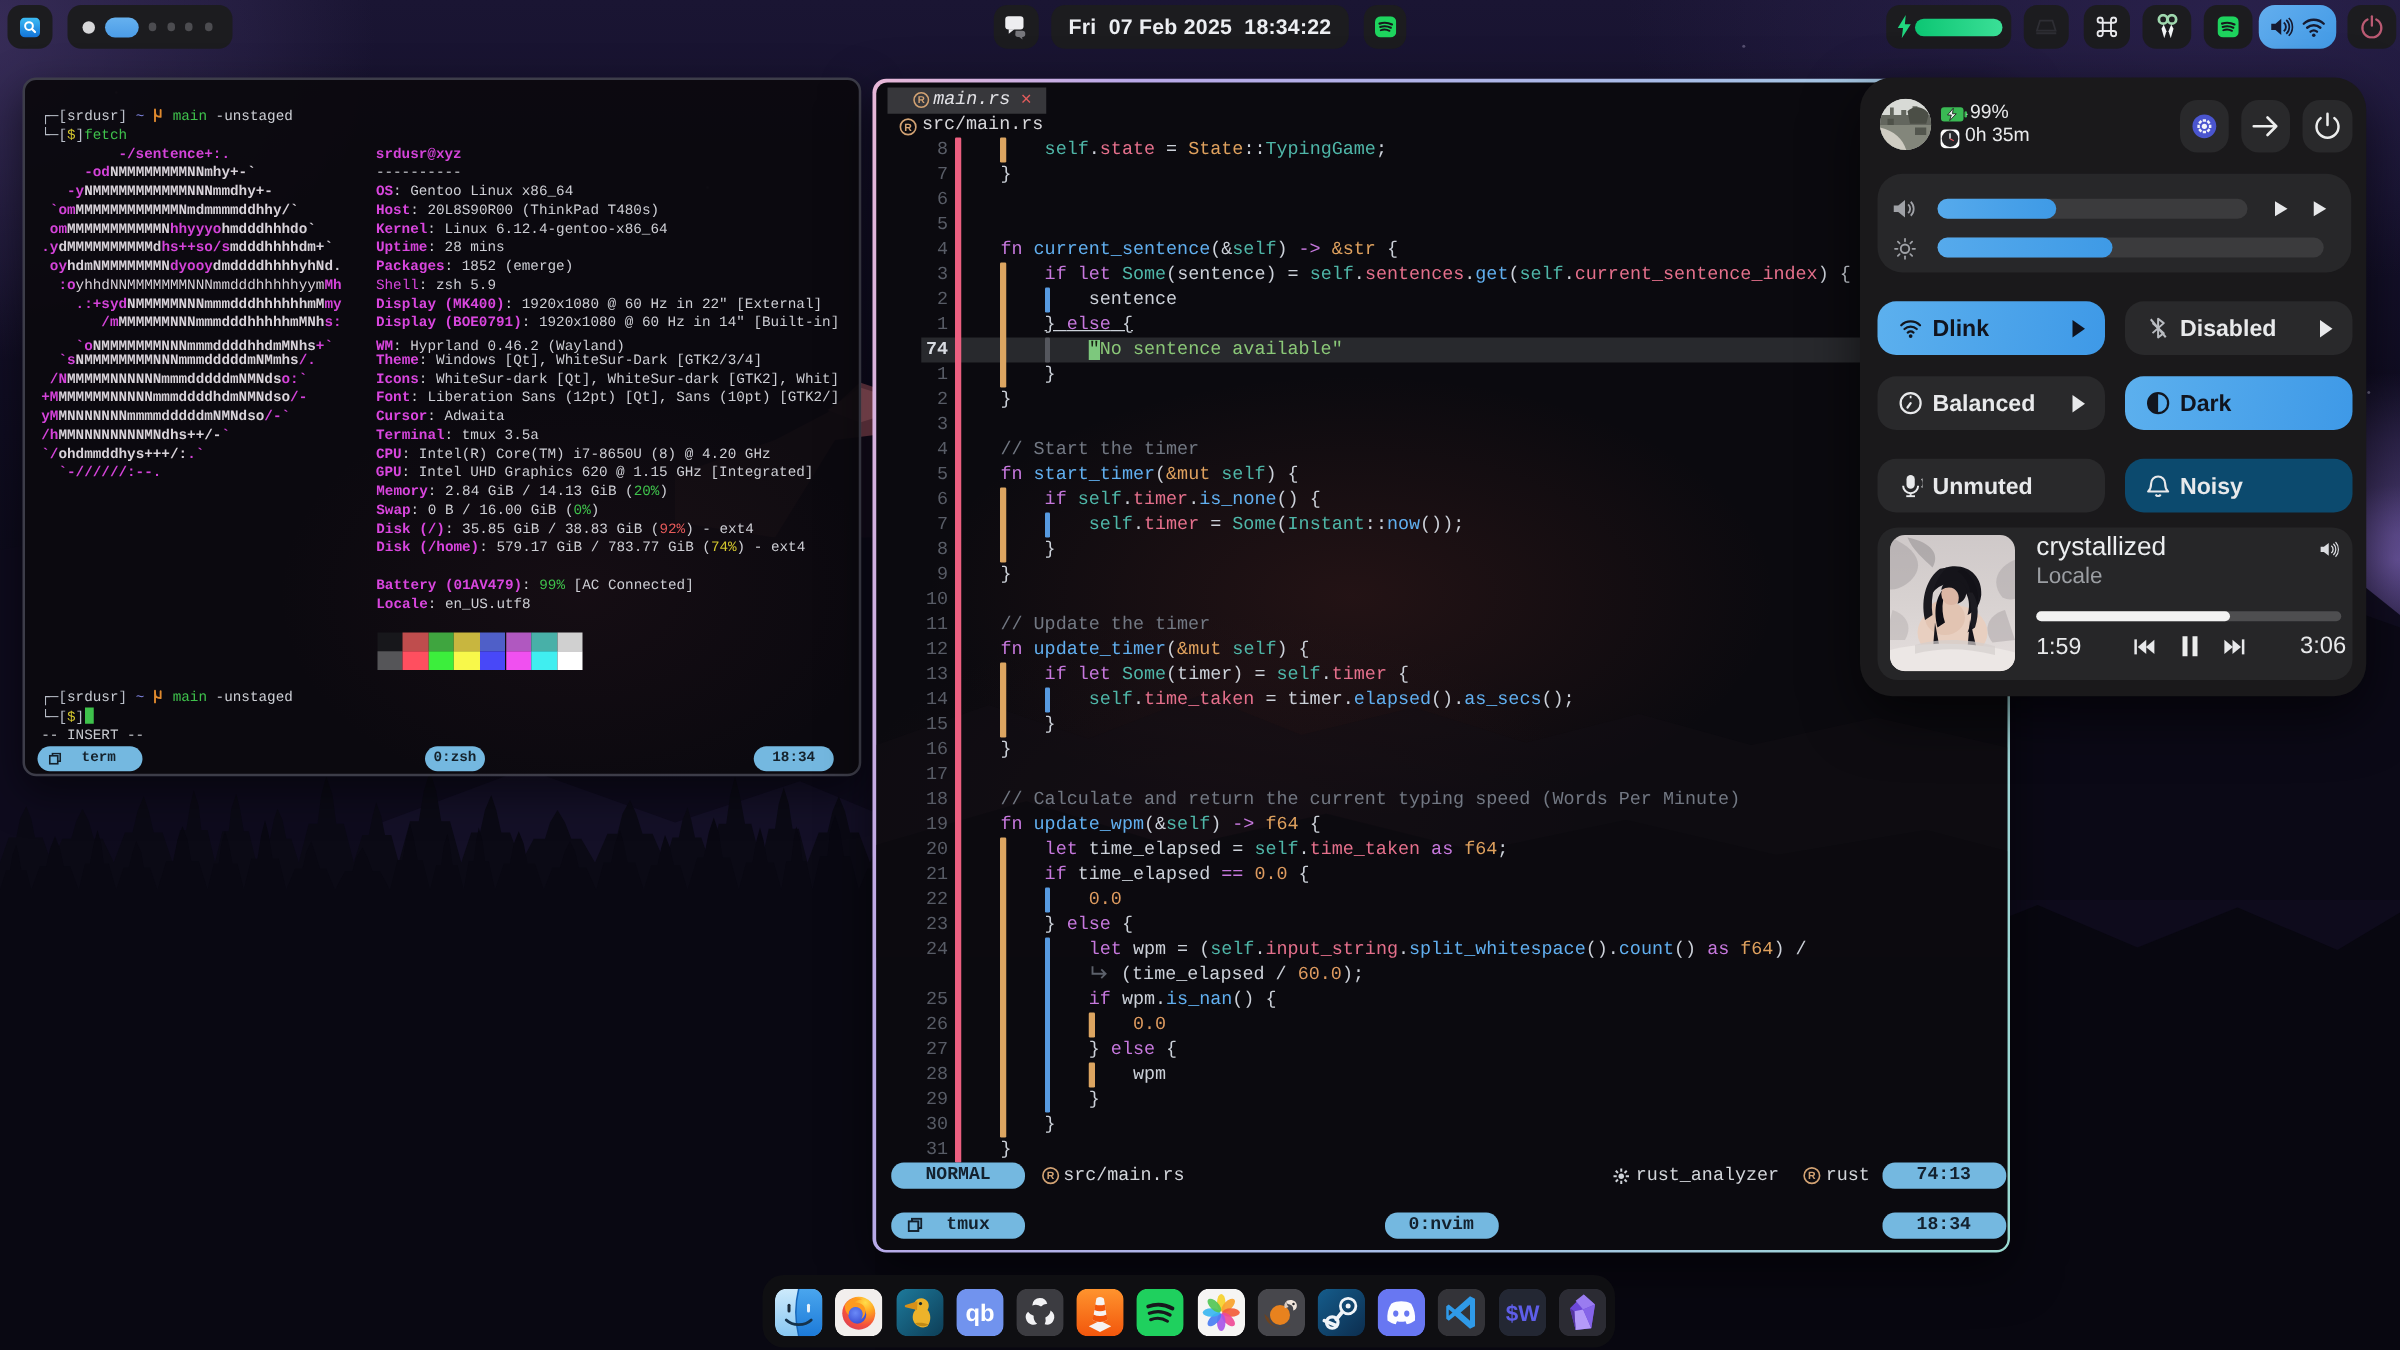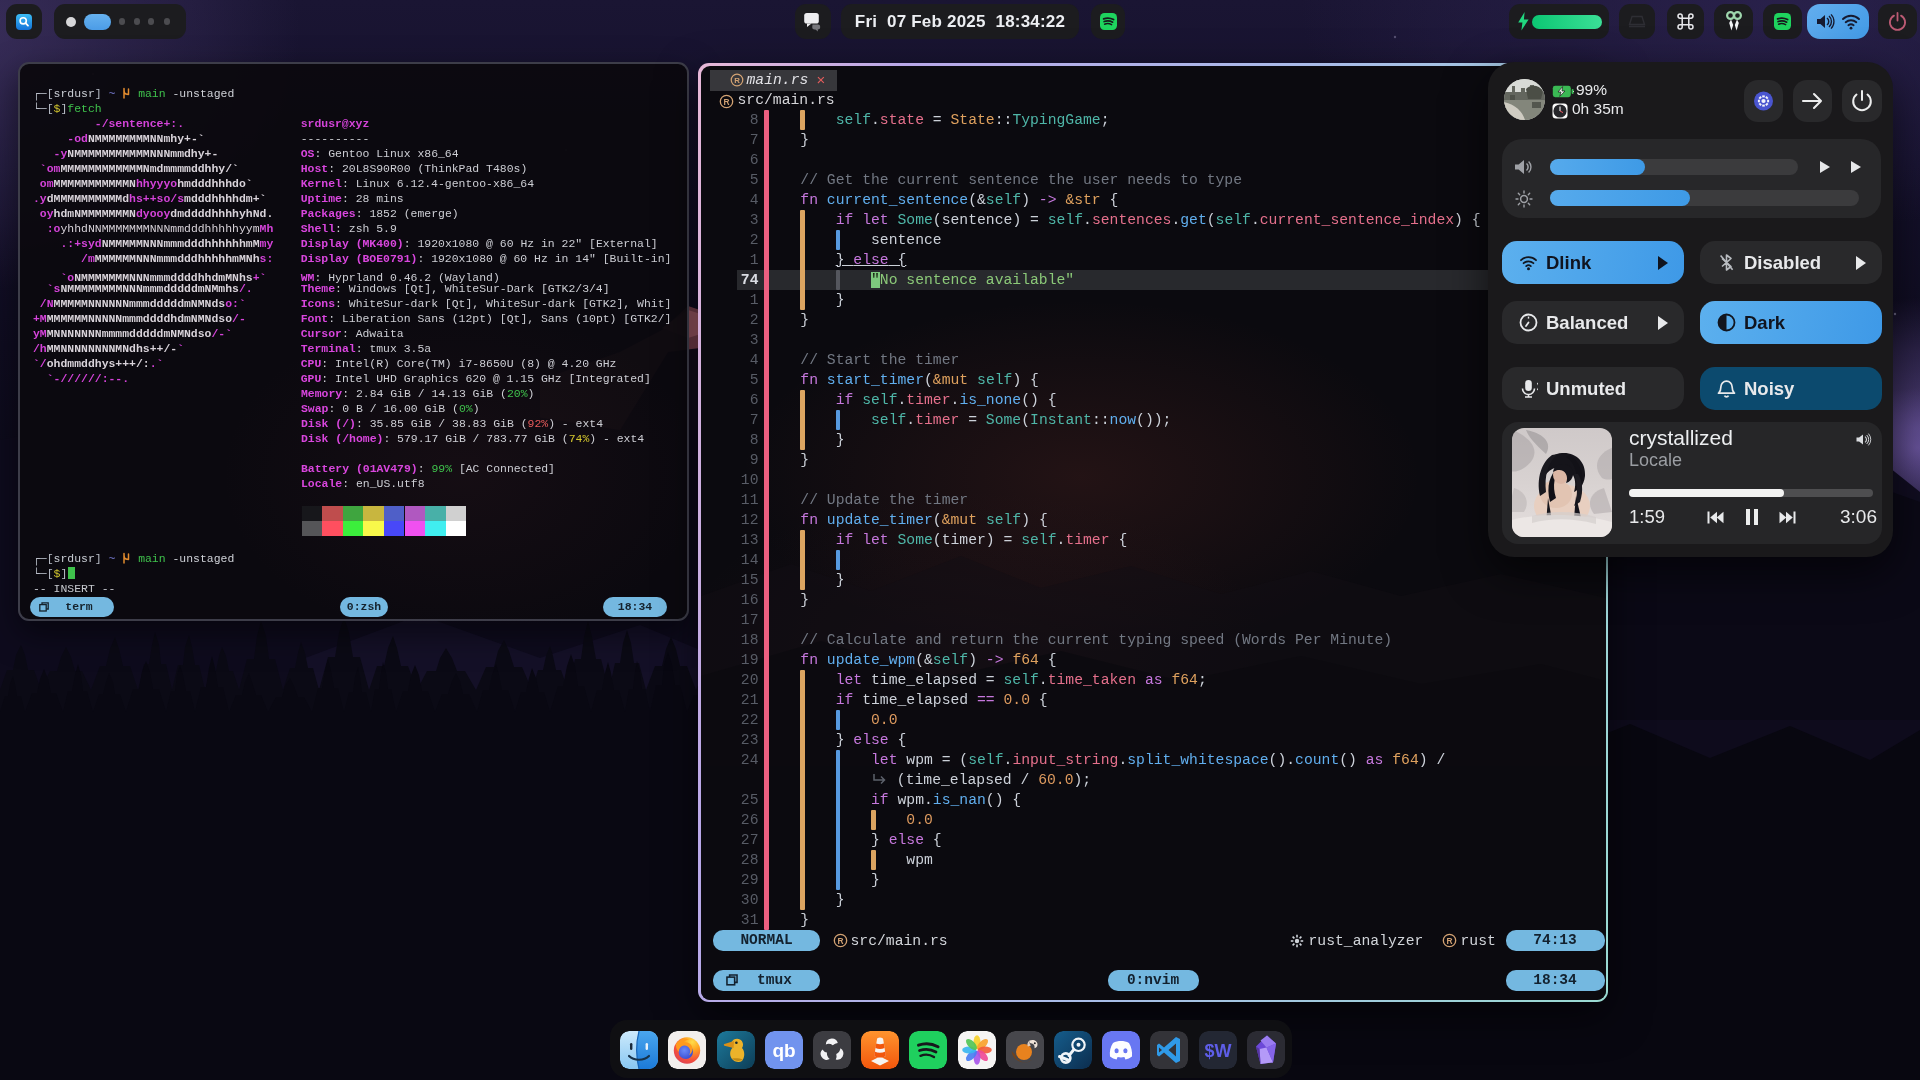--- a/index.html
+++ b/index.html
@@ -177,21 +177,21 @@
         <path d="M2,1.5 C2,6 2,7 6.5,7.5 M6.5,2 V7.5 M2,1.5 V11" fill="none" stroke="#e08a2e" stroke-width="1.5" stroke-linecap="round"></path>
       </svg><span style="color:#b9bec8"> </span><span style="color:#3fc24c">main</span><span style="color:#ced0d6"> -unstaged</span></div>
 <div class="r" style="top:37px"><span style="color:#b9bec8">└─[</span><span style="color:#d3c62e">$</span><span style="color:#b9bec8">]</span><span style="color:#3fc24c">fetch</span></div>
 <div class="r" style="top:52px"><span style="color:#d443d9;font-weight:bold">         -/sentence+:.</span>                 <span style="color:#d443d9;font-weight:bold">srdusr@xyz</span></div>
 <div class="r" style="top:67px"><span style="color:#d443d9;font-weight:bold">     -od</span><span style="color:#d9d3da;font-weight:bold">NMMMMMMMMNNmhy+-`</span>              <span style="color:#cdced4">----------</span></div>
 <div class="r" style="top:82px"><span style="color:#d443d9;font-weight:bold">   -y</span><span style="color:#d9d3da;font-weight:bold">NMMMMMMMMMMMNNNmmdhy+-</span>            <span style="color:#d946de;font-weight:bold">OS</span><span style="color:#cdced4">: </span><span style="color:#cdced4">Gentoo Linux x86_64</span></div>
 <div class="r" style="top:97px"><span style="color:#d443d9;font-weight:bold"> `om</span><span style="color:#d9d3da;font-weight:bold">MMMMMMMMMMMMNmdmmmmddhhy/`</span>         <span style="color:#d946de;font-weight:bold">Host</span><span style="color:#cdced4">: </span><span style="color:#cdced4">20L8S90R00 (ThinkPad T480s)</span></div>
 <div class="r" style="top:112px"><span style="color:#d443d9;font-weight:bold"> om</span><span style="color:#d9d3da;font-weight:bold">MMMMMMMMMMMN</span><span style="color:#d443d9;font-weight:bold">hhyyyo</span><span style="color:#d9d3da;font-weight:bold">hmdddhhhdo`</span>       <span style="color:#d946de;font-weight:bold">Kernel</span><span style="color:#cdced4">: </span><span style="color:#cdced4">Linux 6.12.4-gentoo-x86_64</span></div>
 <div class="r" style="top:127px"><span style="color:#d443d9;font-weight:bold">.y</span><span style="color:#d9d3da;font-weight:bold">dMMMMMMMMMMd</span><span style="color:#d443d9;font-weight:bold">hs++so/s</span><span style="color:#d9d3da;font-weight:bold">mdddhhhhdm+`</span>     <span style="color:#d946de;font-weight:bold">Uptime</span><span style="color:#cdced4">: </span><span style="color:#cdced4">28 mins</span></div>
 <div class="r" style="top:142px"><span style="color:#d443d9;font-weight:bold"> oy</span><span style="color:#d9d3da;font-weight:bold">hdmNMMMMMMMN</span><span style="color:#d443d9;font-weight:bold">dyooy</span><span style="color:#d9d3da;font-weight:bold">dmddddhhhhyhNd.</span>    <span style="color:#d946de;font-weight:bold">Packages</span><span style="color:#cdced4">: </span><span style="color:#cdced4">1852 (emerge)</span></div>
-<div class="r" style="top:157px"><span style="color:#d443d9;font-weight:bold">  :o</span><span style="color:#d9d3da;font-weight:normal">yhhdNNMMMMMMMNNNmmdddhhhhhyym</span><span style="color:#d443d9;font-weight:bold">Mh</span>    <span style="color:#d946de;font-weight:bold">Shell</span><span style="color:#cdced4">: </span><span style="color:#cdced4">zsh 5.9</span></div>
+<div class="r" style="top:157px"><span style="color:#d443d9;font-weight:bold">  :o</span><span style="color:#d9d3da;font-weight:normal">yhhdNNMMMMMMMNNNmmdddhhhhhyym</span><span style="color:#d443d9;font-weight:bold">Mh</span>    <span style="color:#d946de;font-weight:normal">Shell</span><span style="color:#cdced4">: </span><span style="color:#cdced4">zsh 5.9</span></div>
 <div class="r" style="top:172px"><span style="color:#d443d9;font-weight:bold">    .:+syd</span><span style="color:#d9d3da;font-weight:bold">NMMMMMNNNmmmdddhhhhhhmM</span><span style="color:#d443d9;font-weight:bold">my</span>    <span style="color:#d946de;font-weight:bold">Display (MK400)</span><span style="color:#cdced4">: </span><span style="color:#cdced4">1920x1080 @ 60 Hz in 22" [External]</span></div>
 <div class="r" style="top:187px"><span style="color:#d443d9;font-weight:bold">       /m</span><span style="color:#d9d3da;font-weight:bold">MMMMMMNNNmmmdddhhhhhmMNh</span><span style="color:#d443d9;font-weight:bold">s:</span>    <span style="color:#d946de;font-weight:bold">Display (BOE0791)</span><span style="color:#cdced4">: </span><span style="color:#cdced4">1920x1080 @ 60 Hz in 14" [Built-in]</span></div>
 <div class="r" style="top:206px"><span style="color:#d443d9;font-weight:bold">    `o</span><span style="color:#d9d3da;font-weight:bold">NMMMMMMMNNNmmmddddhhdmMNhs</span><span style="color:#d443d9;font-weight:bold">+`</span>     <span style="color:#d946de;font-weight:bold">WM</span><span style="color:#cdced4">: </span><span style="color:#cdced4">Hyprland 0.46.2 (Wayland)</span></div>
 <div class="r" style="top:217px"><span style="color:#d443d9;font-weight:bold">  `s</span><span style="color:#d9d3da;font-weight:bold">NMMMMMMMMNNNmmmdddddmNMmhs</span><span style="color:#d443d9;font-weight:bold">/.</span>       <span style="color:#d946de;font-weight:bold">Theme</span><span style="color:#cdced4">: </span><span style="color:#cdced4">Windows [Qt], WhiteSur-Dark [GTK2/3/4]</span></div>
 <div class="r" style="top:232px"><span style="color:#d443d9;font-weight:bold"> /N</span><span style="color:#d9d3da;font-weight:bold">MMMMMNNNNNNmmmdddddmNMNds</span><span style="color:#d443d9;font-weight:bold">o:`</span>        <span style="color:#d946de;font-weight:bold">Icons</span><span style="color:#cdced4">: </span><span style="color:#cdced4">WhiteSur-dark [Qt], WhiteSur-dark [GTK2], Whit]</span></div>
 <div class="r" style="top:247px"><span style="color:#d443d9;font-weight:bold">+M</span><span style="color:#d9d3da;font-weight:bold">MMMMMMNNNNNmmmddddhdmNMNdso</span><span style="color:#d443d9;font-weight:bold">/-</span>        <span style="color:#d946de;font-weight:bold">Font</span><span style="color:#cdced4">: </span><span style="color:#cdced4">Liberation Sans (12pt) [Qt], Sans (10pt) [GTK2/]</span></div>
 <div class="r" style="top:262px"><span style="color:#d443d9;font-weight:bold">yM</span><span style="color:#d9d3da;font-weight:bold">MNNNNNNNmmmmdddddmNMNdso</span><span style="color:#d443d9;font-weight:bold">/-`</span>          <span style="color:#d946de;font-weight:bold">Cursor</span><span style="color:#cdced4">: </span><span style="color:#cdced4">Adwaita</span></div>
 <div class="r" style="top:277px"><span style="color:#d443d9;font-weight:bold">/h</span><span style="color:#d9d3da;font-weight:bold">MMNNNNNNNNMNdhs++/-</span><span style="color:#d443d9;font-weight:bold">`</span>                 <span style="color:#d946de;font-weight:bold">Terminal</span><span style="color:#cdced4">: </span><span style="color:#cdced4">tmux 3.5a</span></div>
 <div class="r" style="top:292px"><span style="color:#d443d9;font-weight:bold">`/</span><span style="color:#d9d3da;font-weight:bold">ohdmmddhys+++/:</span><span style="color:#d443d9;font-weight:bold">.`</span>                    <span style="color:#d946de;font-weight:bold">CPU</span><span style="color:#cdced4">: </span><span style="color:#cdced4">Intel(R) Core(TM) i7-8650U (8) @ 4.20 GHz</span></div>
 <div class="r" style="top:307px"><span style="color:#d443d9;font-weight:bold">  `-//////:--.</span>                         <span style="color:#d946de;font-weight:bold">GPU</span><span style="color:#cdced4">: </span><span style="color:#cdced4">Intel UHD Graphics 620 @ 1.15 GHz [Integrated]</span></div>
@@ -247,21 +247,20 @@
 <div class="gbar" style="left:135.3px;top:644.5px;height:20px;background:#579ae0"></div>
 <div class="gbar" style="left:135.3px;top:684.5px;height:140px;background:#579ae0"></div>
 <div class="gbar" style="left:135.3px;top:204.5px;height:20px;background:#55575e"></div>
 <div class="gbar" style="left:170.7px;top:744.5px;height:20px;background:#dca561"></div>
 <div class="gbar" style="left:170.7px;top:784.5px;height:20px;background:#dca561"></div>
 <div class="cr" style="top:44.5px">        <span style="color:#4fb6a8">self</span><span style="color:#ccd1d9">.</span><span style="color:#e5708c">state</span><span style="color:#ccd1d9"> = </span><span style="color:#dfa15e">State</span><span style="color:#ccd1d9">::</span><span style="color:#4fb6a8">TypingGame</span><span style="color:#ccd1d9">;</span></div>
 <div class="ln" style="top:44.5px;color:#585c66">8</div>
 <div class="cr" style="top:64.5px">    <span style="color:#ccd1d9">}</span></div>
 <div class="ln" style="top:64.5px;color:#585c66">7</div>
 <div class="ln" style="top:84.5px;color:#585c66">6</div>
-<div class="cr" style="top:104.5px">    <span style="color:#727883">// Get the current sentence the user needs to type</span></div>
 <div class="ln" style="top:104.5px;color:#585c66">5</div>
 <div class="cr" style="top:124.5px">    <span style="color:#c678dd">fn </span><span style="color:#61afef">current_sentence</span><span style="color:#ccd1d9">(&amp;</span><span style="color:#4fb6a8">self</span><span style="color:#ccd1d9">) </span><span style="color:#c678dd">-&gt;</span><span style="color:#ccd1d9"> </span><span style="color:#dfa15e">&amp;str</span><span style="color:#ccd1d9"> {</span></div>
 <div class="ln" style="top:124.5px;color:#585c66">4</div>
 <div class="cr" style="top:144.5px">        <span style="color:#c678dd">if let </span><span style="color:#4fb6a8">Some</span><span style="color:#ccd1d9">(</span><span style="color:#ccd1d9">sentence</span><span style="color:#ccd1d9">) = </span><span style="color:#4fb6a8">self</span><span style="color:#ccd1d9">.</span><span style="color:#e5708c">sentences</span><span style="color:#ccd1d9">.</span><span style="color:#61afef">get</span><span style="color:#ccd1d9">(</span><span style="color:#4fb6a8">self</span><span style="color:#ccd1d9">.</span><span style="color:#e5708c">current_sentence_index</span><span style="color:#ccd1d9">) {</span></div>
 <div class="ln" style="top:144.5px;color:#585c66">3</div>
 <div class="cr" style="top:164.5px">            <span style="color:#ccd1d9">sentence</span></div>
 <div class="ln" style="top:164.5px;color:#585c66">2</div>
 <div class="cr" style="top:184.5px">        <span style="text-decoration:underline;text-decoration-color:#ccd1d9;color:#ccd1d9">} <span style="color:#c678dd">else</span> {</span></div>
 <div class="ln" style="top:184.5px;color:#585c66">1</div>
 <div class="cr" style="top:204.5px">            <span style="background:#7dc87d;color:#17200f">"</span><span style="color:#8bc878">No sentence available"</span></div>
@@ -283,20 +282,21 @@
 <div class="ln" style="top:364.5px;color:#585c66">8</div>
 <div class="cr" style="top:384.5px">    <span style="color:#ccd1d9">}</span></div>
 <div class="ln" style="top:384.5px;color:#585c66">9</div>
 <div class="ln" style="top:404.5px;color:#585c66">10</div>
 <div class="cr" style="top:424.5px">    <span style="color:#727883">// Update the timer</span></div>
 <div class="ln" style="top:424.5px;color:#585c66">11</div>
 <div class="cr" style="top:444.5px">    <span style="color:#c678dd">fn </span><span style="color:#61afef">update_timer</span><span style="color:#ccd1d9">(</span><span style="color:#dfa15e">&amp;mut</span><span style="color:#ccd1d9"> </span><span style="color:#4fb6a8">self</span><span style="color:#ccd1d9">) {</span></div>
 <div class="ln" style="top:444.5px;color:#585c66">12</div>
 <div class="cr" style="top:464.5px">        <span style="color:#c678dd">if let </span><span style="color:#4fb6a8">Some</span><span style="color:#ccd1d9">(timer) = </span><span style="color:#4fb6a8">self</span><span style="color:#ccd1d9">.</span><span style="color:#e5708c">timer</span><span style="color:#ccd1d9"> {</span></div>
 <div class="ln" style="top:464.5px;color:#585c66">13</div>
+<div class="cr" style="top:484.5px">            <span style="color:#4fb6a8">self</span><span style="color:#ccd1d9">.</span><span style="color:#e5708c">time_taken</span><span style="color:#ccd1d9"> = timer.</span><span style="color:#61afef">elapsed</span><span style="color:#ccd1d9">().</span><span style="color:#61afef">as_secs</span><span style="color:#ccd1d9">();</span></div>
 <div class="ln" style="top:484.5px;color:#585c66">14</div>
 <div class="cr" style="top:504.5px">        <span style="color:#ccd1d9">}</span></div>
 <div class="ln" style="top:504.5px;color:#585c66">15</div>
 <div class="cr" style="top:524.5px">    <span style="color:#ccd1d9">}</span></div>
 <div class="ln" style="top:524.5px;color:#585c66">16</div>
 <div class="ln" style="top:544.5px;color:#585c66">17</div>
 <div class="cr" style="top:564.5px">    <span style="color:#727883">// Calculate and return the current typing speed (Words Per Minute)</span></div>
 <div class="ln" style="top:564.5px;color:#585c66">18</div>
 <div class="cr" style="top:584.5px">    <span style="color:#c678dd">fn </span><span style="color:#61afef">update_wpm</span><span style="color:#ccd1d9">(&amp;</span><span style="color:#4fb6a8">self</span><span style="color:#ccd1d9">) </span><span style="color:#c678dd">-&gt;</span><span style="color:#ccd1d9"> </span><span style="color:#dfa15e">f64</span><span style="color:#ccd1d9"> {</span></div>
 <div class="ln" style="top:584.5px;color:#585c66">19</div>

